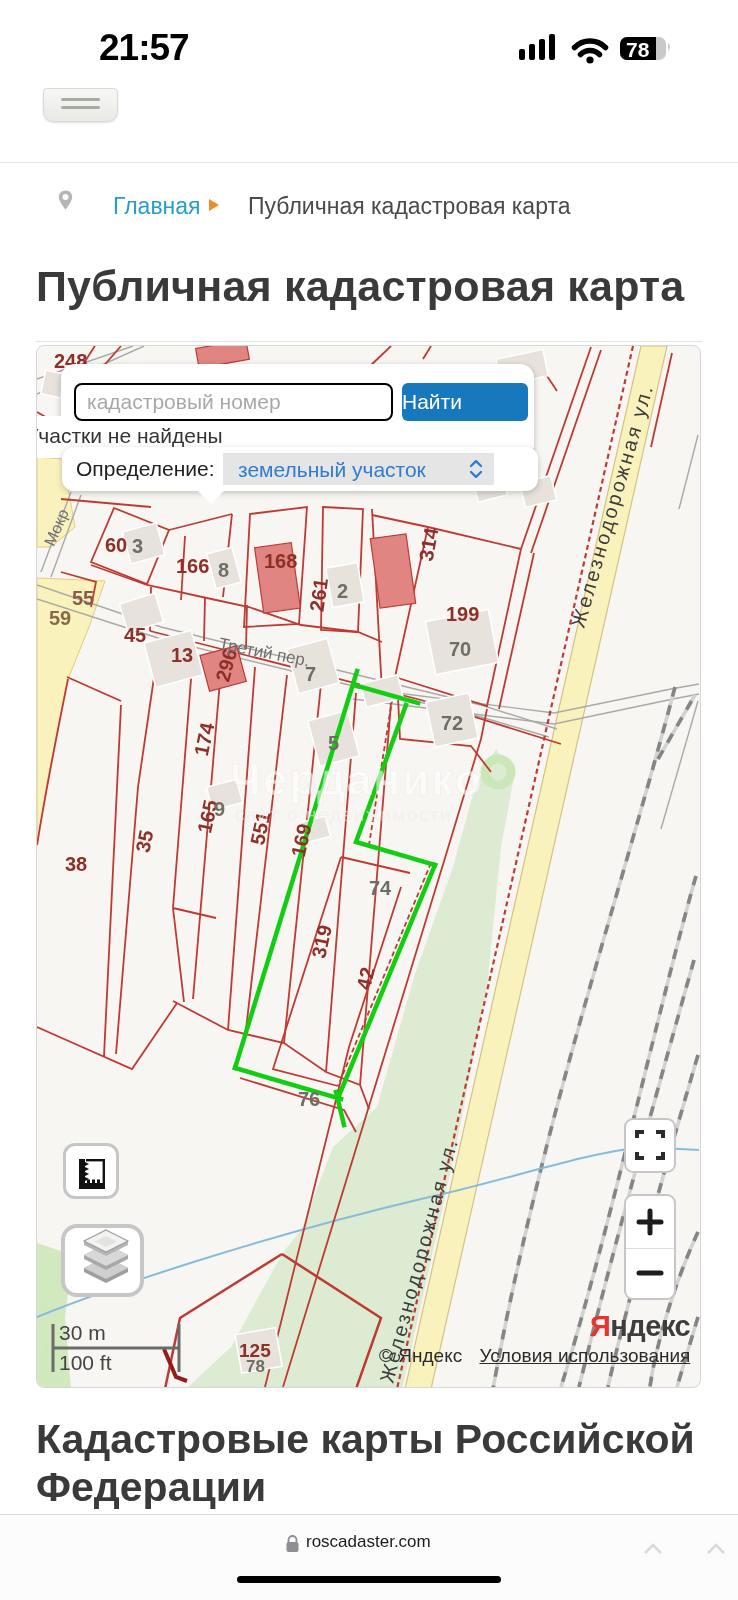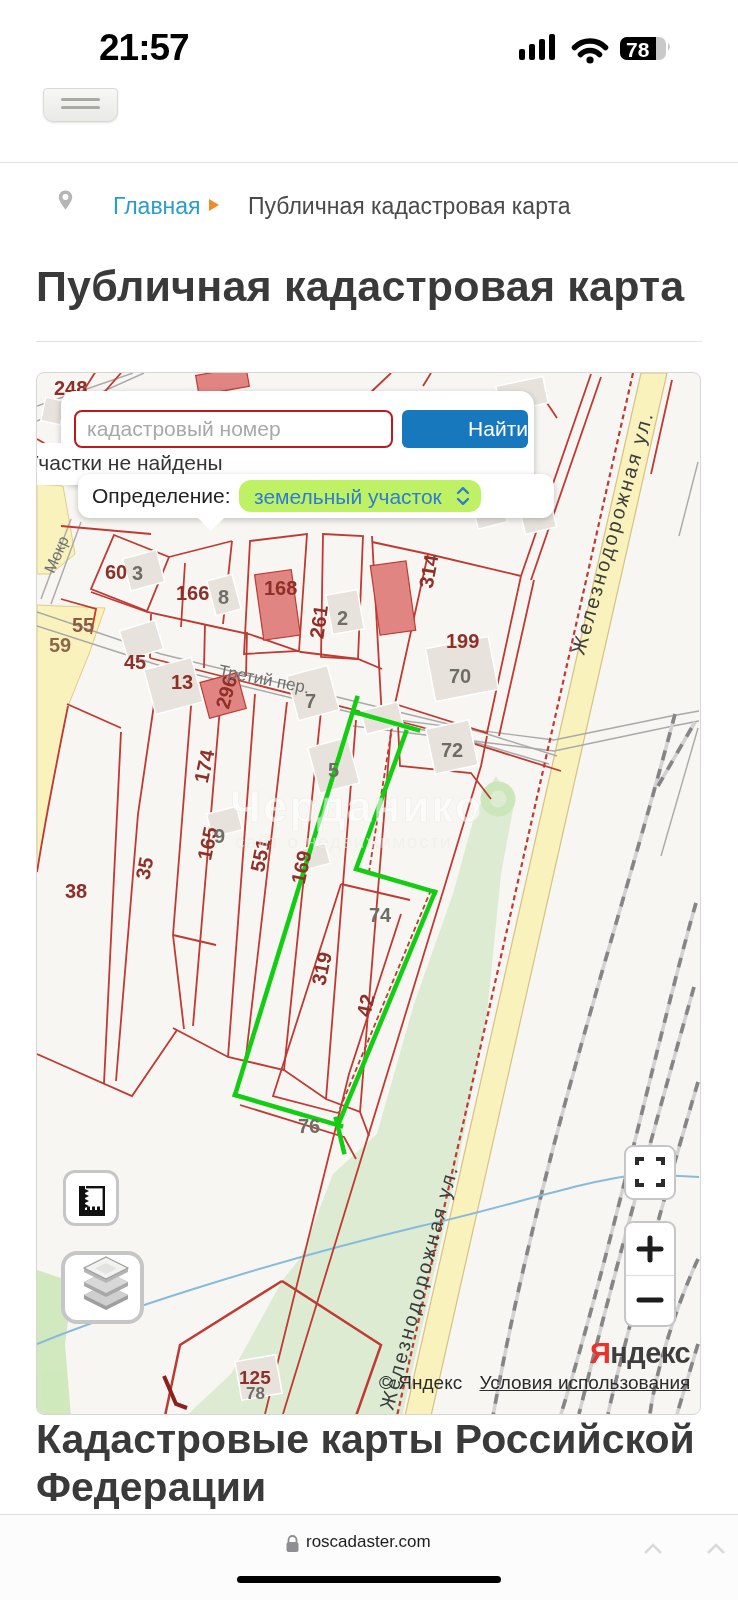--- a/index.html
+++ b/index.html
@@ -13,31 +13,31 @@
   .bline { position:absolute; left:17px; width:39px; height:3px; background:#a9a9a5; border-radius:2px; }
   #sep1 { left:0; top:162px; width:738px; height:1px; background:#e4e4e4; }
   
   #crumb { left:0; top:188px; width:738px; height:30px; font-size:23px; color:#4a4a4a; }
   #crumb .home { position:absolute; left:113px; top:5px; color:#2b9dc9; }
   #crumb .arr { position:absolute; left:209px; top:11px; width:0; height:0; border-left:10px solid #f08b28; border-top:6px solid transparent; border-bottom:6px solid transparent; }
   #crumb .cur { position:absolute; left:248px; top:5px; color:#4a4a4a; }
   #h1 { left:36px; top:262px; width:700px; font-size:43px; font-weight:bold; color:#3a3a3a; letter-spacing:0.2px; }
   #sep2 { left:36px; top:341px; width:666px; height:1px; background:#e2e2e2; }
   
-  #map { left:36px; top:372px; width:665px; height:1043px; border:1px solid #d6d6d6; border-radius:8px; background:#f7f6f2; overflow:hidden; }
+  #map { left:36px; top:345px; width:665px; height:1043px; border:1px solid #d6d6d6; border-radius:8px; background:#f7f6f2; overflow:hidden; }
   #mapsvg { position:absolute; left:0; top:0; }
   
   #spanel { position:absolute; left:24px; top:18px; width:473px; height:93px; background:#fff; border-radius:14px; box-shadow:0 2px 6px rgba(0,0,0,0.25); }
   #smsg { position:absolute; left:-40px; top:70px; width:537px; height:42px; background:#fff; border-radius:0 0 14px 14px; }
   #smsg span { position:absolute; left:28px; top:8px; font-size:21px; color:#333; }
-  #sinput { position:absolute; left:37px; top:37px; width:319px; height:38px; border:2px solid #b91c1c; border-radius:8px; background:#fff; font-size:21px; color:#a8a8a8; line-height:34px; padding-left:11px; }
-  #sbtn { position:absolute; left:365px; top:37px; width:126px; height:38px; background:#1878bd; border-radius:6px; color:#fff; font-size:21px; text-align:right; line-height:38px; }
-  #dpanel { position:absolute; left:25px; top:101px; width:476px; height:44px; background:#fff; border-radius:12px; box-shadow:0 2px 6px rgba(0,0,0,0.22);margin-left:16px; }
+  #sinput { position:absolute; left:37px; top:37px; width:319px; height:38px; border:2px solid #000000; border-radius:8px; background:#fff; font-size:21px; color:#a8a8a8; line-height:34px; padding-left:11px; }
+  #sbtn { position:absolute; left:365px; top:37px; width:126px; height:38px; background:#1878bd; border-radius:6px; color:#fff; font-size:21px; text-align:left; line-height:38px; }
+  #dpanel { position:absolute; left:25px; top:101px; width:476px; height:44px; background:#fff; border-radius:12px; box-shadow:0 2px 6px rgba(0,0,0,0.22); }
   #dpanel .lab { position:absolute; left:14px; top:10px; font-size:21px; color:#222; }
-  #dsel { position:absolute; left:161px; top:6px; width:242px; height:32px; background:#bef264; border-radius:12px; }
+  #dsel { position:absolute; left:161px; top:6px; width:271px; height:32px; background:#e5e5e5; border-radius:0; }
   #dsel span { position:absolute; left:15px; top:5px; font-size:21px; color:#2f7cd0; }
   #dptr { position:absolute; left:160px; top:144px; width:0; height:0; border-left:14px solid transparent; border-right:14px solid transparent; border-top:14px solid #fff; }
   
   .ctl { position:absolute; background:#fff; border:3px solid #c6c6c6; border-radius:12px; }
   #ruler { left:26px; top:797px; width:56px; height:56px; }
   #layers { left:24px; top:878px; width:83px; height:73px; border-radius:16px; border-width:4px; }
   #fullscr { left:587px; top:772px; width:52px; height:55px; border-radius:9px; border-width:2.5px; }
   #zoomer { left:587px; top:848px; width:52px; height:106px; border-radius:9px; border-width:2.5px; }
   #zoomer .div { position:absolute; left:0; top:52px; width:100%; height:1px; background:#ddd; }
   
@@ -346,20 +346,29 @@
             <path d="M18,38 L11,38 L11,32"></path>
       </g>
         </svg></div>
     <div id="zoomer" class="ctl"><div class="div"></div><svg width="48" height="102" viewBox="0 0 48 102">
       <g stroke="#1d1d1d" stroke-width="5" stroke-linecap="round">
         <line x1="13" y1="26" x2="35" y2="26"></line>
             <line x1="24" y1="15" x2="24" y2="37"></line>
         <line x1="13" y1="77" x2="35" y2="77"></line>
       </g>
         </svg></div>
+    <div id="scalebar"><svg width="160" height="62" viewBox="0 0 160 62">
+      <g stroke="#6a6a6a" stroke-width="3" fill="none">
+        <line x1="16" y1="32" x2="142" y2="32"></line>
+        <line x1="16" y1="8" x2="16" y2="56"></line>
+        <line x1="142" y1="8" x2="142" y2="56"></line>
+      </g>
+      <text x="22" y="24" font-size="21" fill="#444" font-family="Liberation Sans, sans-serif">30 m</text>
+      <text x="22" y="54" font-size="21" fill="#444" font-family="Liberation Sans, sans-serif">100 ft</text>
+    </svg></div>
     <div id="ylogo"><i>Я</i>ндекс</div>
     <div id="ycopy">© Яндекс <u>Условия использования</u></div>
   </div>
   <div id="h2" class="abs">Кадастровые карты Российской Федерации</div>
   <div id="foot" class="abs"></div>
   <svg class="abs" style="left:286px; top:1535px" width="13" height="18" viewBox="0 0 13 18">
     <path d="M2.5,7 L2.5,5 a4,4 0 0 1 8,0 L10.5,7" fill="none" stroke="#8e8e93" stroke-width="1.8"></path>
     <rect x="0.5" y="7" width="12" height="10" rx="2" fill="#8e8e93"></rect>
   </svg>
   <span class="abs" style="left:306px; top:1532px; font-size:17px; color:#1c1c1e;">roscadaster.com</span>

